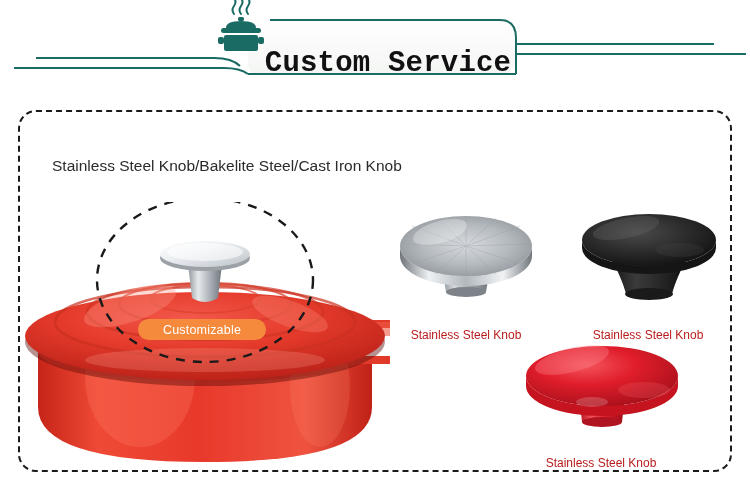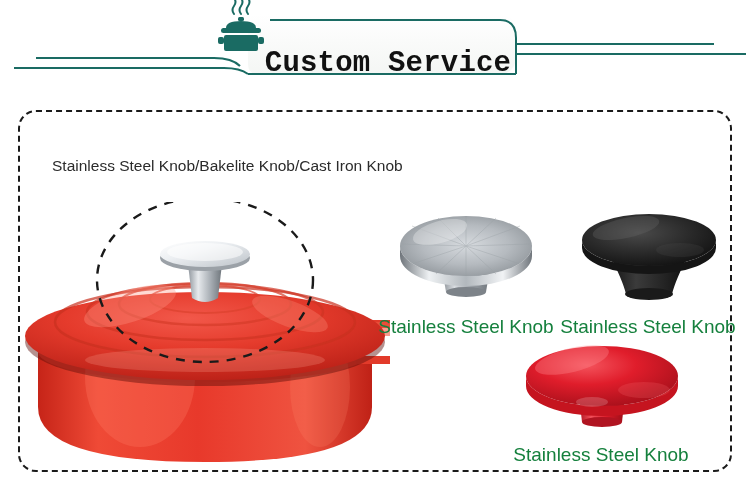--- a/index.html
+++ b/index.html
@@ -61,23 +61,23 @@
     display: flex; align-items: center; justify-content: center;
     color: #ffffff; font-size: 12.5px; letter-spacing: 0.2px;
     white-space: nowrap;
   }
 
   
   .product { position: absolute; }
   .product svg { display: block; }
   .product-label {
     text-align: center;
-    font-size: 19px;
-    color: #15803d;
-    margin-top: 2px;
+    font-size: 12px;
+    color: #b91c1c;
+    margin-top: 14px;
     white-space: nowrap;
   }
   .p-steel { left: 358px; top: 82px; width: 176px; }
   .p-black { left: 540px; top: 82px; width: 176px; }
   .p-red   { left: 448px; top: 212px; width: 266px; }
 </style>
 </head>
 <body>
 
 <div class="page">
@@ -112,21 +112,21 @@
         <rect x="224" y="35" width="34" height="16" rx="2"></rect>
         <rect x="218" y="37" width="6" height="7" rx="2"></rect>
         <rect x="258" y="37" width="6" height="7" rx="2"></rect>
       </g>
     </svg>
     <div class="banner-title">Custom Service</div>
   </div>
 
   <div class="card">
 
-    <div class="card-subtitle">Stainless Steel Knob/Bakelite Knob/Cast Iron Knob</div>
+    <div class="card-subtitle">Stainless Steel Knob/Bakelite Steel/Cast Iron Knob</div>
 
     <div class="pot-area">
       <svg width="370" height="272" viewBox="0 0 370 272">
         <defs>
           <radialGradient id="lidGrad" cx="45%" cy="30%" r="75%">
             <stop offset="0%" stop-color="#f2584a"></stop>
             <stop offset="45%" stop-color="#e53b2c"></stop>
             <stop offset="100%" stop-color="#b81f16"></stop>
           </radialGradient>
           <linearGradient id="bodyGrad" x1="0" y1="0" x2="1" y2="0">
@@ -184,20 +184,21 @@
           <path d="M168,62 L202,62 L198,96 Q185,104 172,96 Z" fill="url(#knobStem)"></path>
           <rect x="171" y="58" width="28" height="8" rx="2" fill="#55595d"></rect>
           <ellipse cx="185" cy="56" rx="45" ry="13" fill="#9ba1a7"></ellipse>
           <ellipse cx="185" cy="52" rx="45" ry="13" fill="url(#knobTop)"></ellipse>
           <ellipse cx="185" cy="50" rx="38" ry="9" fill="#ffffff" opacity="0.55"></ellipse>
         </g>
 
         <ellipse cx="185" cy="78" rx="108" ry="82" fill="none" stroke="#1a1a1a" stroke-width="2.4" stroke-dasharray="9 8"></ellipse>
       </svg>
 
+      <div class="badge">Customizable</div>
     </div>
 
     <div class="product p-steel">
       <svg width="176" height="120" viewBox="0 0 176 120">
         <defs>
           <radialGradient id="steelTop" cx="50%" cy="48%" r="60%">
             <stop offset="0%" stop-color="#d7dbdf"></stop>
             <stop offset="55%" stop-color="#b5babf"></stop>
             <stop offset="100%" stop-color="#8d9398"></stop>
           </radialGradient>

